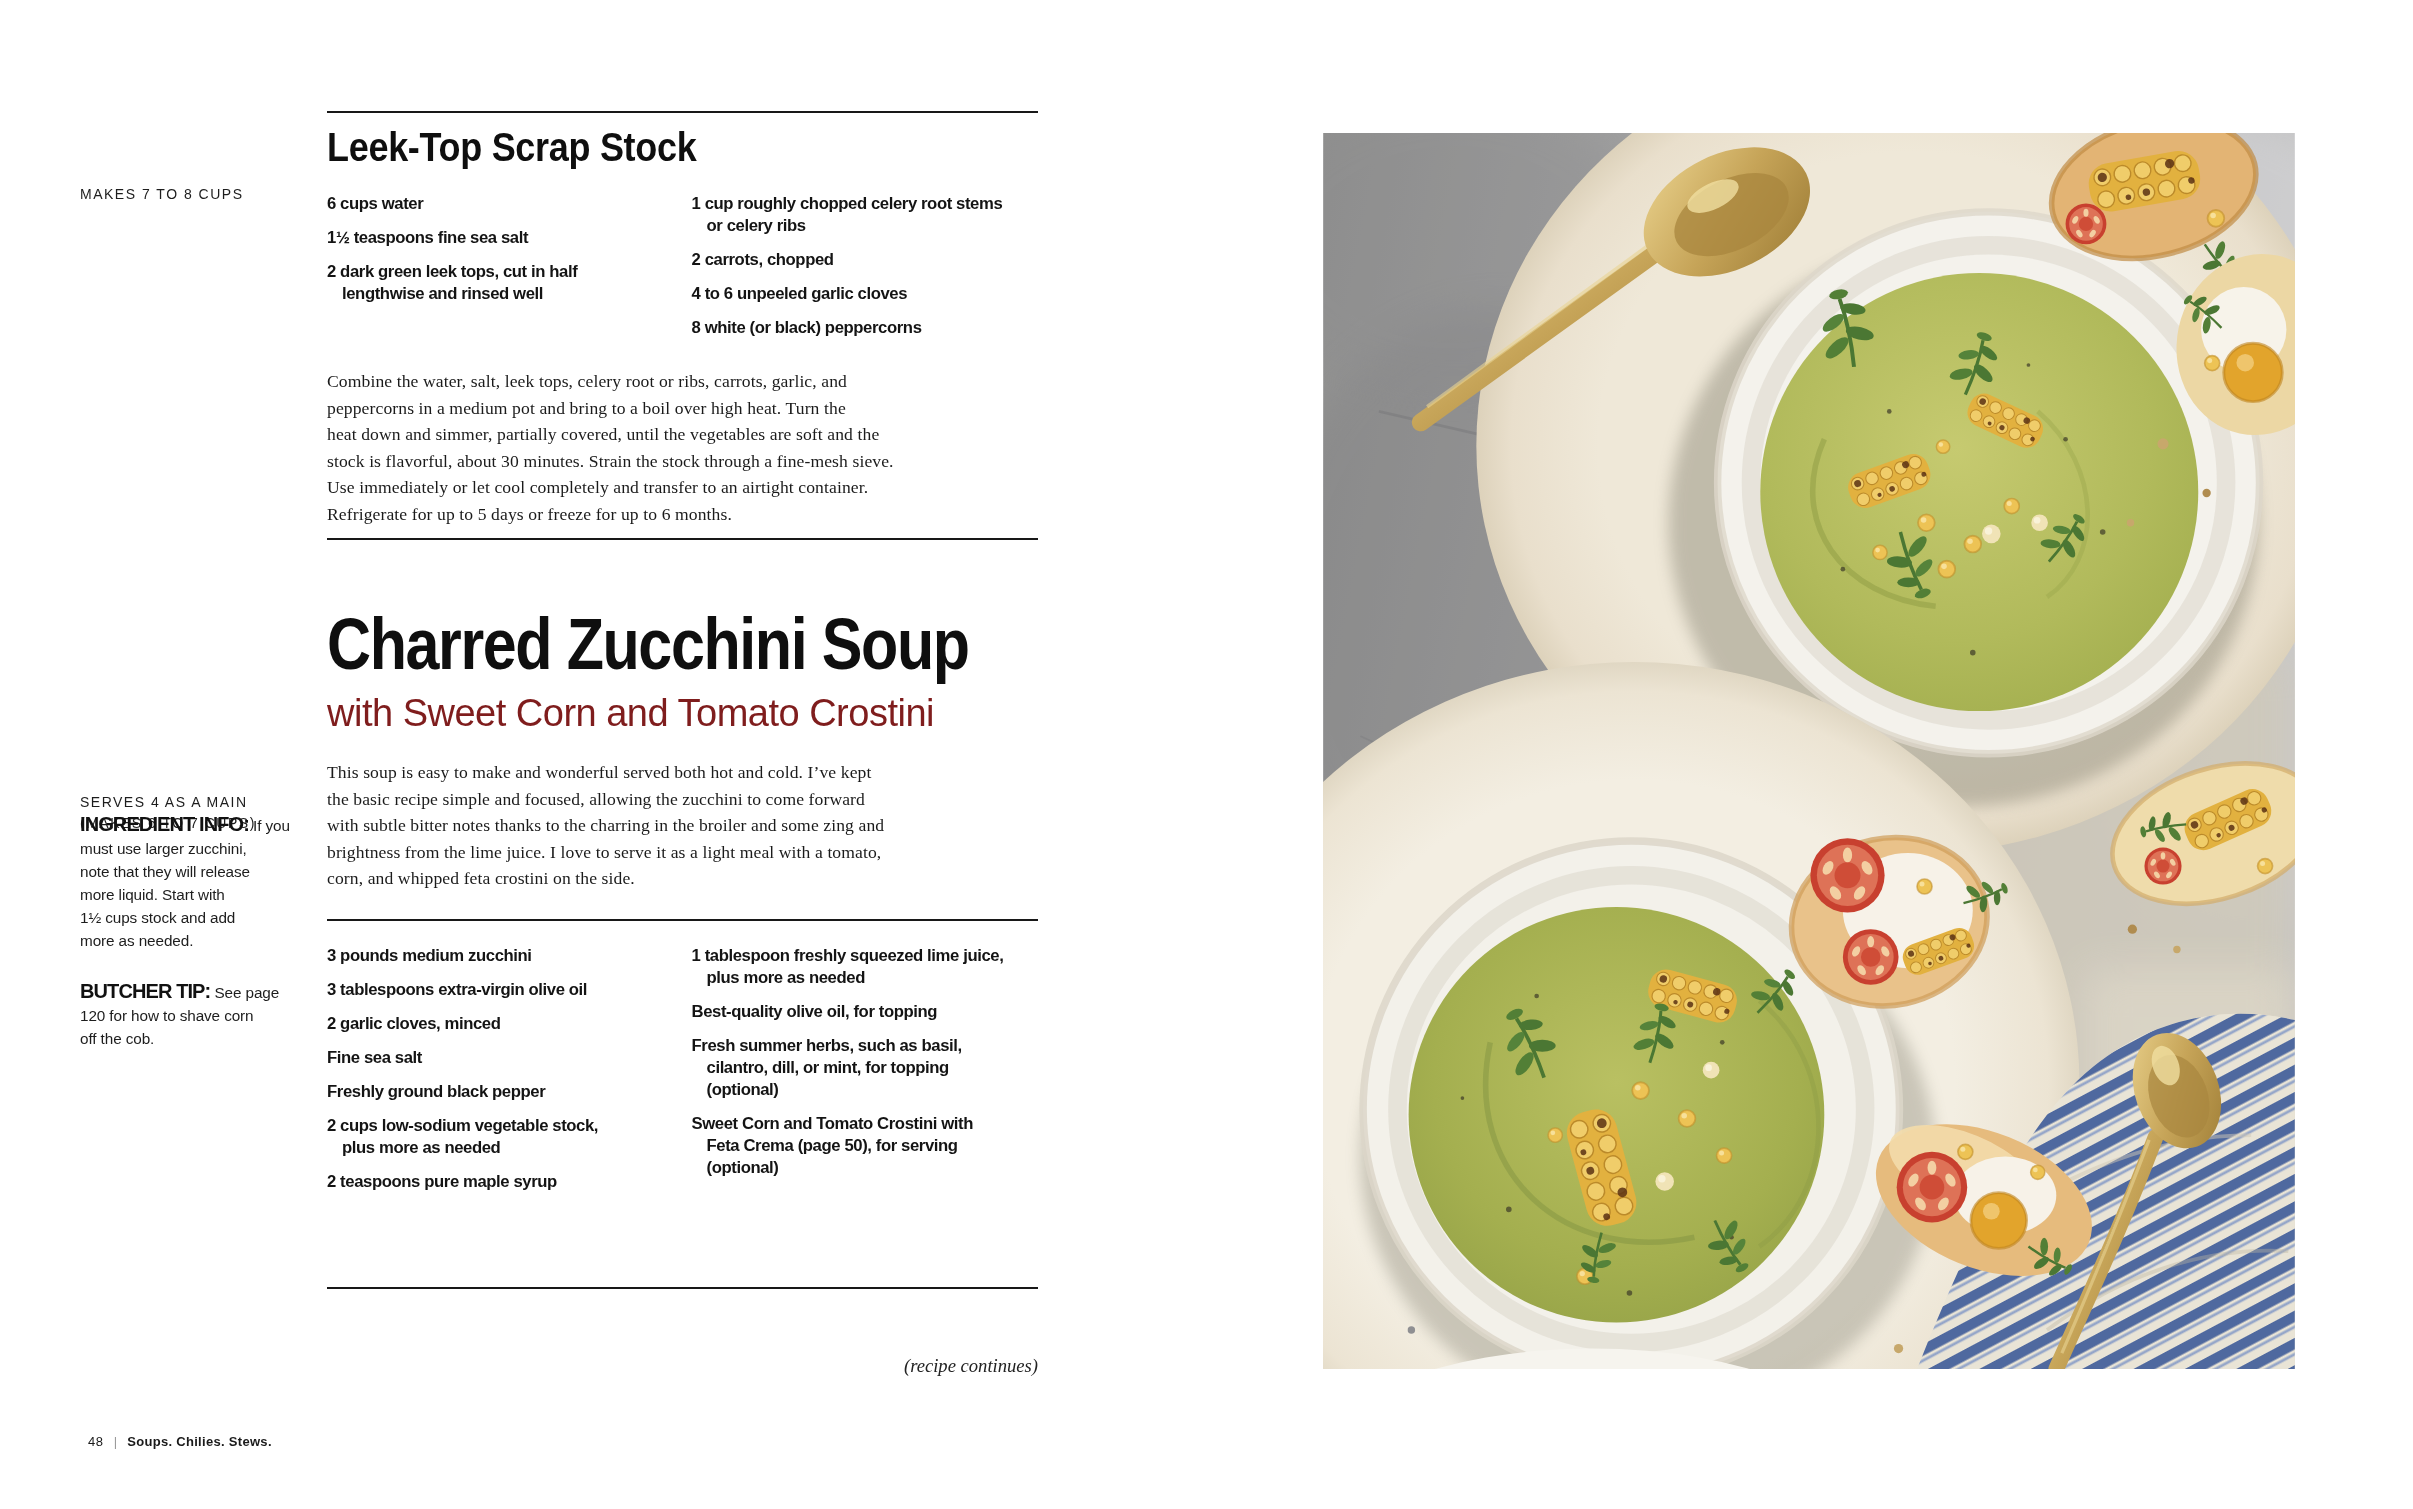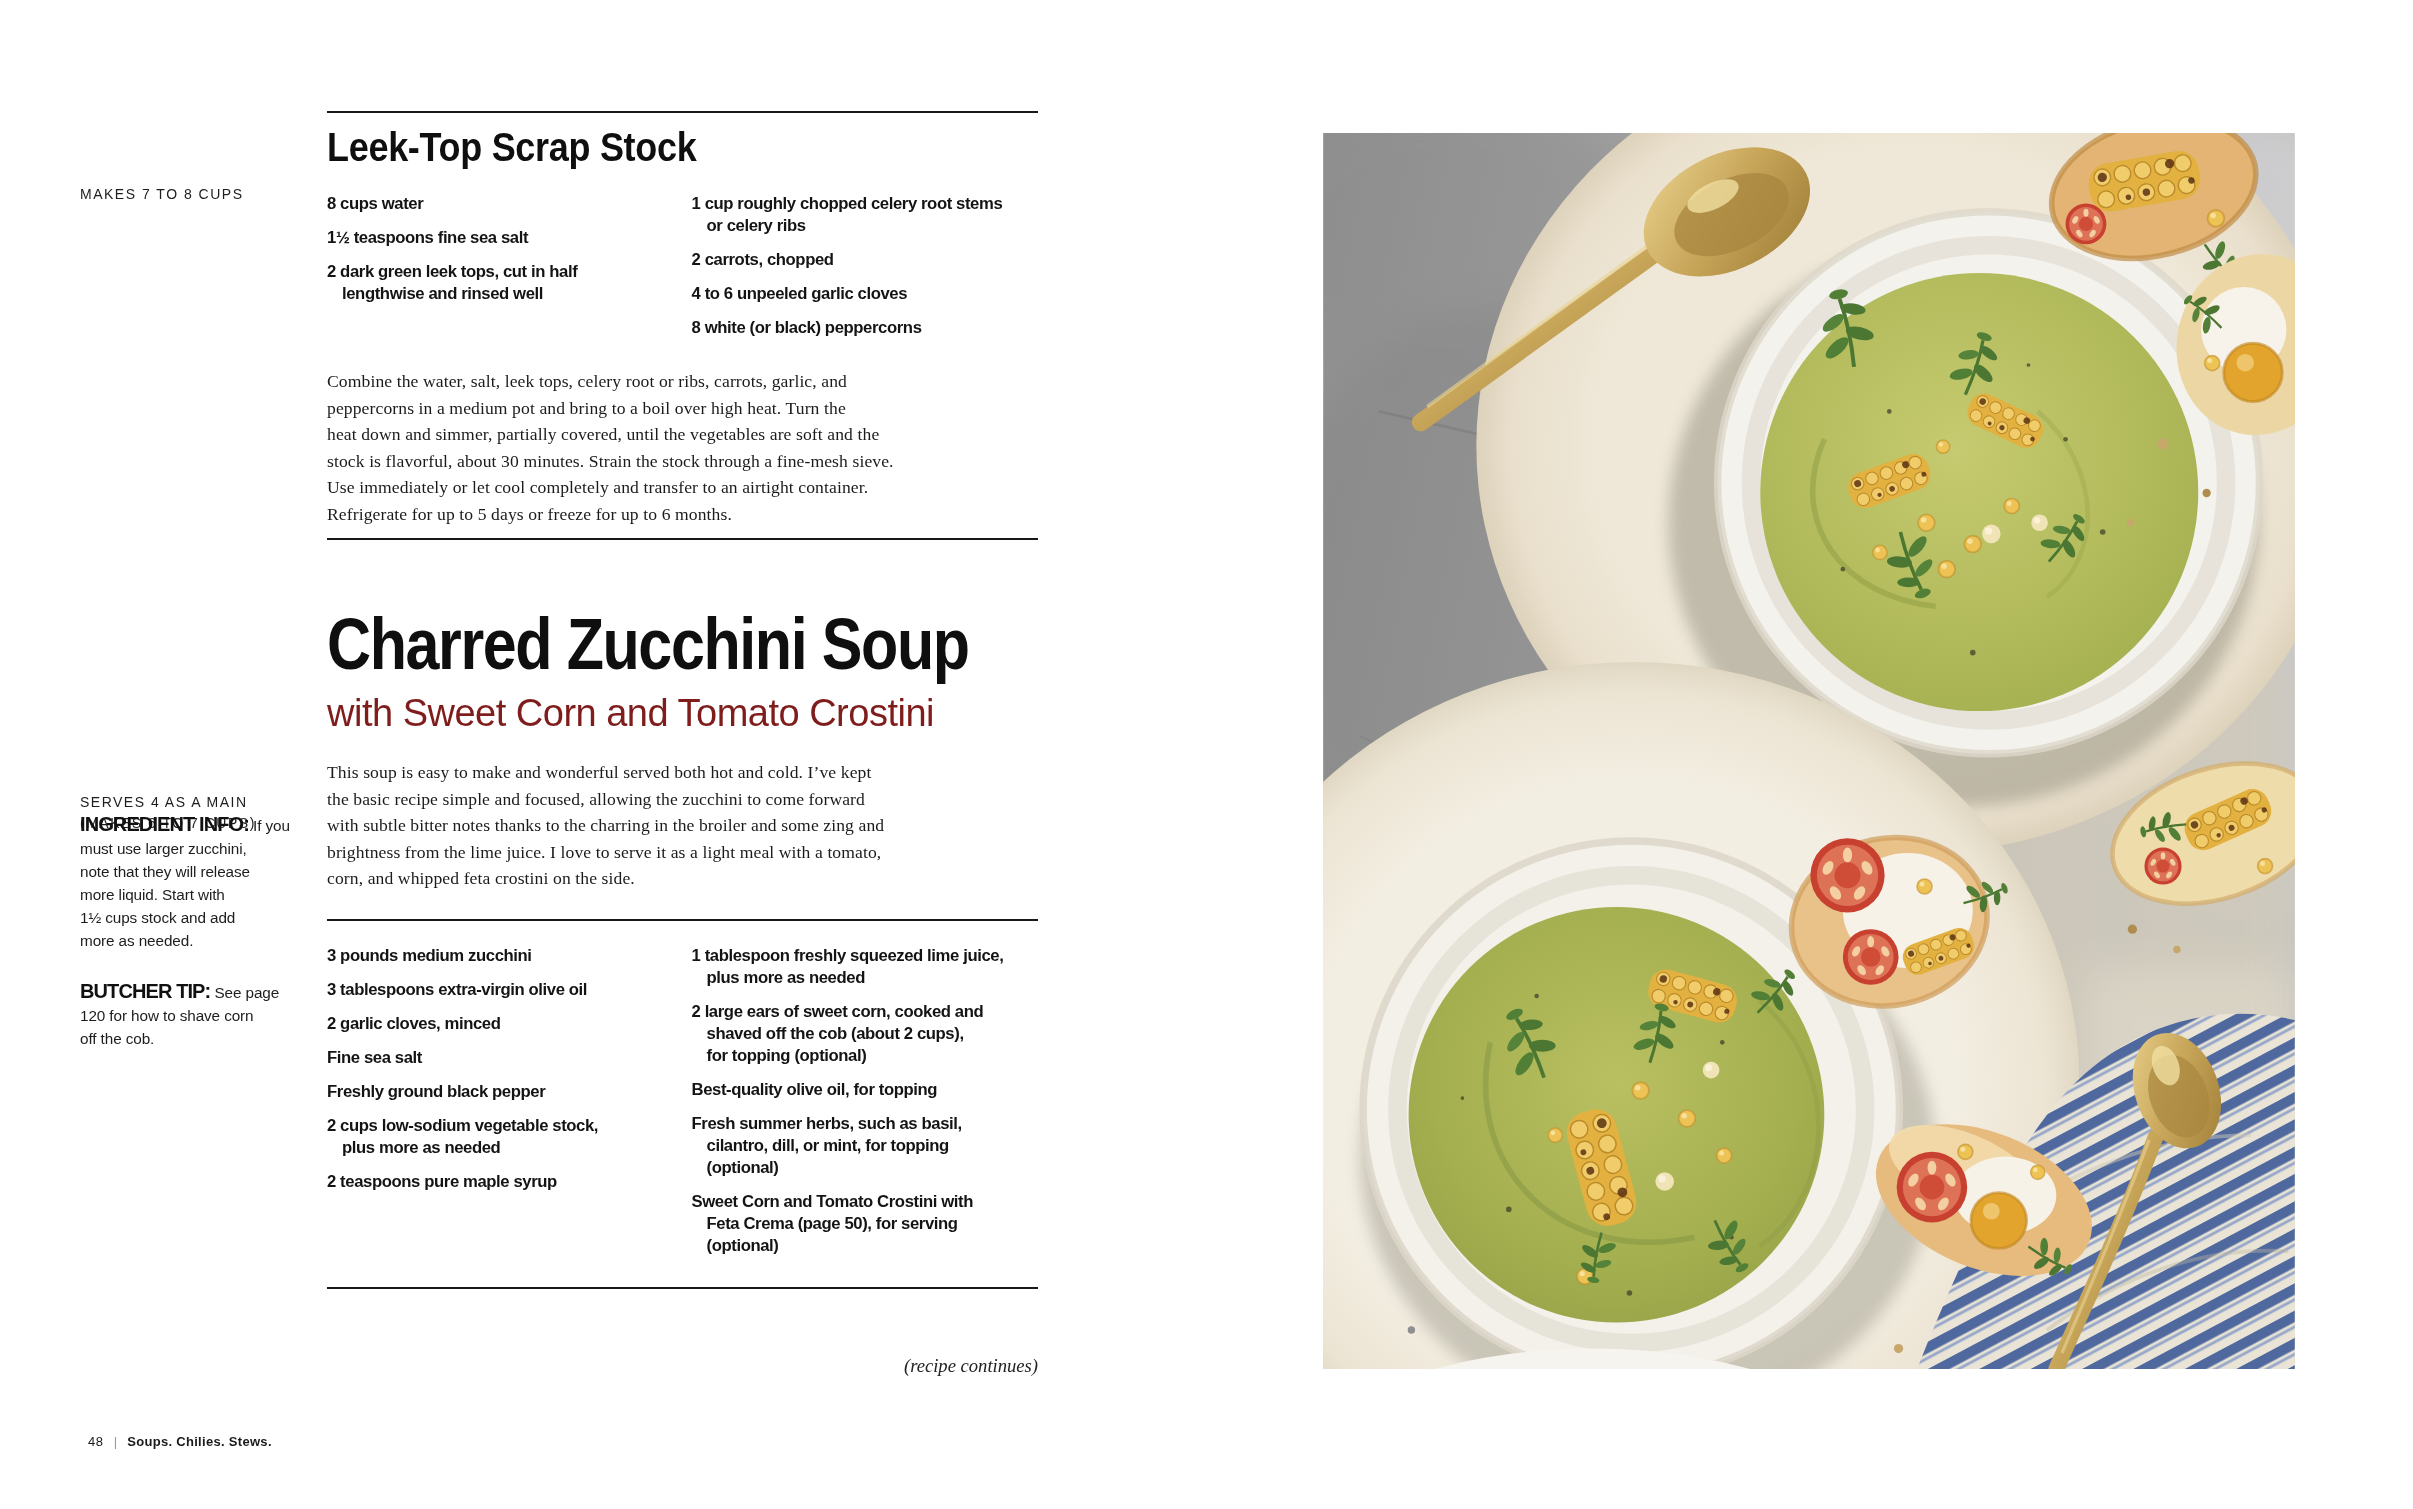--- a/index.html
+++ b/index.html
@@ -51,21 +51,21 @@
 1½ cups stock and add
 more as needed.</span></div>
   <div class="abs note-body" style="left:80px;top:980px;width:278px;"><span class="note-label">BUTCHER TIP:</span><span> See page
 120 for how to shave corn
 off the cob.</span></div>
 
   <div class="rule" style="top:111px;"></div>
   <h2 class="abs r1-title">Leek-Top Scrap Stock</h2>
   <div class="abs ing-cols" style="left:327px;top:193px;width:733px;">
     <div class="ing-col-l">
-        <div class="ing">8 cups water</div>
+        <div class="ing">6 cups water</div>
         <div class="ing">1½ teaspoons fine sea salt</div>
         <div class="ing">2 dark green leek tops, cut in half
 lengthwise and rinsed well</div>
       </div>
     <div class="ing-col-r">
         <div class="ing">1 cup roughly chopped celery root stems
 or celery ribs</div>
         <div class="ing">2 carrots, chopped</div>
         <div class="ing">4 to 6 unpeeled garlic cloves</div>
         <div class="ing">8 white (or black) peppercorns</div>
@@ -94,23 +94,20 @@
         <div class="ing">2 garlic cloves, minced</div>
         <div class="ing">Fine sea salt</div>
         <div class="ing">Freshly ground black pepper</div>
         <div class="ing">2 cups low-sodium vegetable stock,
 plus more as needed</div>
         <div class="ing">2 teaspoons pure maple syrup</div>
       </div>
     <div class="ing-col-r">
         <div class="ing">1 tablespoon freshly squeezed lime juice,
 plus more as needed</div>
-        <div class="ing">2 large ears of sweet corn, cooked and
-shaved off the cob (about 2 cups),
-for topping (optional)</div>
         <div class="ing">Best-quality olive oil, for topping</div>
         <div class="ing">Fresh summer herbs, such as basil,
 cilantro, dill, or mint, for topping
 (optional)</div>
         <div class="ing">Sweet Corn and Tomato Crostini with
 Feta Crema (page 50), for serving
 (optional)</div>
       </div>
   </div>
   <div class="rule" style="top:1287px;"></div>

